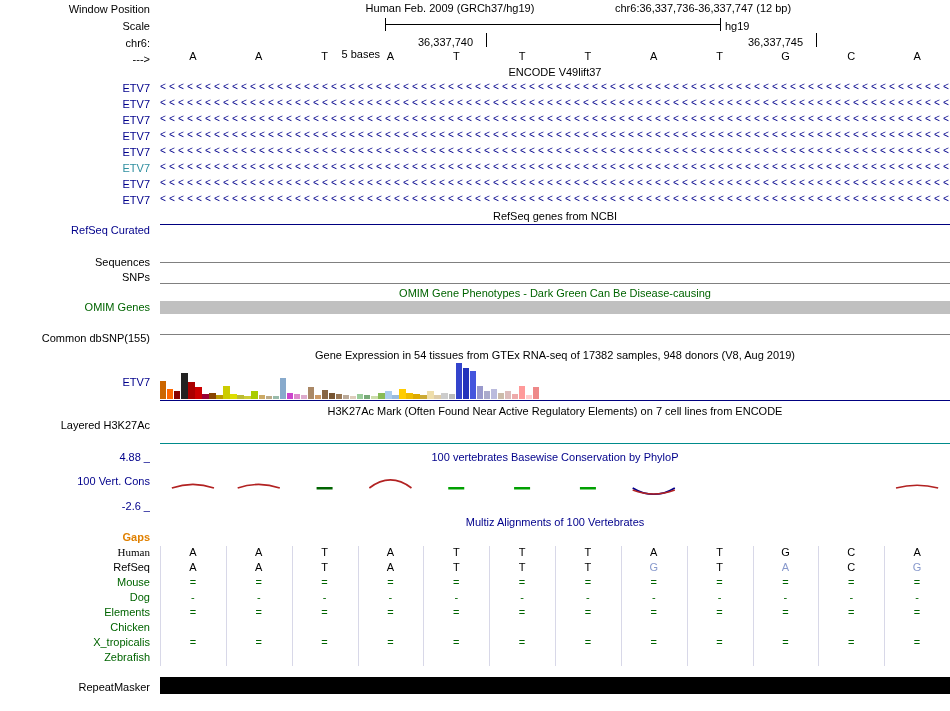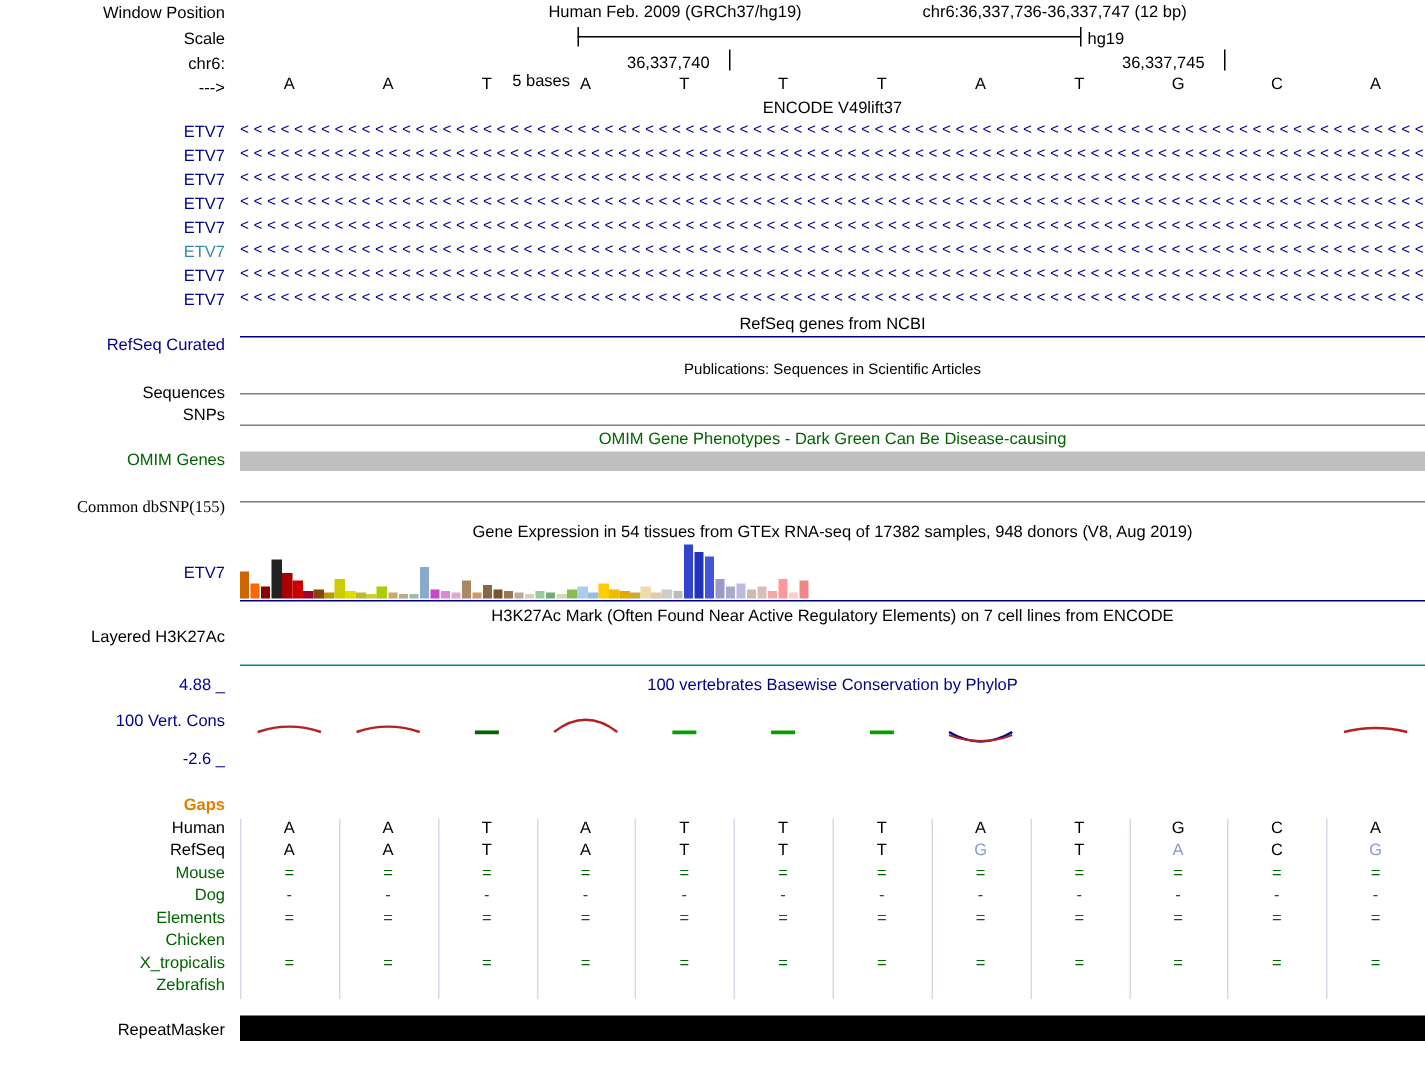--- a/index.html
+++ b/index.html
@@ -86,32 +86,31 @@
       <div class="lbl blue" style="left: 0px; top: 178px; width: 150px;">ETV7</div>
       <div class="chevrow" style="top: 178px; letter-spacing: 3px;">&lt;&lt;&lt;&lt;&lt;&lt;&lt;&lt;&lt;&lt;&lt;&lt;&lt;&lt;&lt;&lt;&lt;&lt;&lt;&lt;&lt;&lt;&lt;&lt;&lt;&lt;&lt;&lt;&lt;&lt;&lt;&lt;&lt;&lt;&lt;&lt;&lt;&lt;&lt;&lt;&lt;&lt;&lt;&lt;&lt;&lt;&lt;&lt;&lt;&lt;&lt;&lt;&lt;&lt;&lt;&lt;&lt;&lt;&lt;&lt;&lt;&lt;&lt;&lt;&lt;&lt;&lt;&lt;&lt;&lt;&lt;&lt;&lt;&lt;&lt;&lt;&lt;&lt;&lt;&lt;&lt;&lt;&lt;&lt;&lt;&lt;&lt;&lt;&lt;&lt;&lt;&lt;&lt;&lt;&lt;&lt;&lt;&lt;&lt;&lt;&lt;&lt;&lt;&lt;&lt;&lt;&lt;&lt;&lt;&lt;&lt;&lt;&lt;&lt;&lt;&lt;&lt;&lt;&lt;&lt;&lt;&lt;&lt;&lt;&lt;&lt;&lt;&lt;&lt;&lt;&lt;&lt;&lt;&lt;&lt;&lt;&lt;&lt;&lt;&lt;&lt;&lt;&lt;&lt;&lt;&lt;&lt;&lt;&lt;&lt;&lt;&lt;&lt;&lt;&lt;&lt;&lt;&lt;&lt;&lt;&lt;&lt;&lt;&lt;&lt;&lt;&lt;&lt;&lt;&lt;&lt;&lt;&lt;&lt;&lt;&lt;&lt;&lt;&lt;&lt;&lt;&lt;&lt;&lt;&lt;&lt;&lt;&lt;&lt;&lt;&lt;&lt;&lt;&lt;&lt;&lt;&lt;&lt;&lt;&lt;</div>
       <div class="lbl blue" style="left: 0px; top: 194px; width: 150px;">ETV7</div>
       <div class="chevrow" style="top: 194px; letter-spacing: 3px;">&lt;&lt;&lt;&lt;&lt;&lt;&lt;&lt;&lt;&lt;&lt;&lt;&lt;&lt;&lt;&lt;&lt;&lt;&lt;&lt;&lt;&lt;&lt;&lt;&lt;&lt;&lt;&lt;&lt;&lt;&lt;&lt;&lt;&lt;&lt;&lt;&lt;&lt;&lt;&lt;&lt;&lt;&lt;&lt;&lt;&lt;&lt;&lt;&lt;&lt;&lt;&lt;&lt;&lt;&lt;&lt;&lt;&lt;&lt;&lt;&lt;&lt;&lt;&lt;&lt;&lt;&lt;&lt;&lt;&lt;&lt;&lt;&lt;&lt;&lt;&lt;&lt;&lt;&lt;&lt;&lt;&lt;&lt;&lt;&lt;&lt;&lt;&lt;&lt;&lt;&lt;&lt;&lt;&lt;&lt;&lt;&lt;&lt;&lt;&lt;&lt;&lt;&lt;&lt;&lt;&lt;&lt;&lt;&lt;&lt;&lt;&lt;&lt;&lt;&lt;&lt;&lt;&lt;&lt;&lt;&lt;&lt;&lt;&lt;&lt;&lt;&lt;&lt;&lt;&lt;&lt;&lt;&lt;&lt;&lt;&lt;&lt;&lt;&lt;&lt;&lt;&lt;&lt;&lt;&lt;&lt;&lt;&lt;&lt;&lt;&lt;&lt;&lt;&lt;&lt;&lt;&lt;&lt;&lt;&lt;&lt;&lt;&lt;&lt;&lt;&lt;&lt;&lt;&lt;&lt;&lt;&lt;&lt;&lt;&lt;&lt;&lt;&lt;&lt;&lt;&lt;&lt;&lt;&lt;&lt;&lt;&lt;&lt;&lt;&lt;&lt;&lt;&lt;&lt;&lt;&lt;&lt;&lt;&lt;&lt;</div>
     </div>
 
   <div class="hrblue" style="left:160px;top:224px;width:790px;"></div>
   <div class="lbl blue" style="left:0;top:224px;width:150px;">RefSeq Curated</div>
   <div class="centertitle" style="top:210px;">RefSeq genes from NCBI</div>
 
-  <div class="centertitle" style="top:241px;font-size:10px;">Publications: Sequences in Scientific Articles</div>
   <div class="grayline" style="left:160px;top:262px;width:790px;"></div>
   <div class="lbl" style="left:0;top:256px;width:150px;">Sequences</div>
   <div class="lbl" style="left:0;top:271px;width:150px;">SNPs</div>
   <div class="grayline" style="left:160px;top:283px;width:790px;"></div>
 
   <div class="centertitle green" style="top:287px;font-weight:normal;">OMIM Gene Phenotypes - Dark Green Can Be Disease-causing</div>
   <div class="omimbar" style="left:160px;top:301px;width:790px;"></div>
   <div class="lbl green" style="left:0;top:301px;width:150px;">OMIM Genes</div>
 
   <div class="grayline" style="left:160px;top:334px;width:790px;"></div>
-  <div class="lbl" style="left:0;top:332px;width:150px;font-family:Liberation Serif, serif;">Common dbSNP(155)</div>
+  <div class="lbl" style="left:0;top:332px;width:150px;">Common dbSNP(155)</div>
 
   <div class="centertitle" style="top:349px;">Gene Expression in 54 tissues from GTEx RNA-seq of 17382 samples, 948 donors (V8, Aug 2019)</div>
   <div id="gtex-chart" style="position:absolute;left:160px;top:363px;width:380px;height:36px;border-bottom:0;">
       <div class="bar" style="left: 0px; width: 6.43704px; height: 18px; background: rgb(204, 102, 0);"></div>
       <div class="bar" style="left: 7.03704px; width: 6.43704px; height: 10.2857px; background: rgb(255, 102, 0);"></div>
       <div class="bar" style="left: 14.0741px; width: 6.43704px; height: 7.71429px; background: rgb(139, 0, 0);"></div>
       <div class="bar" style="left: 21.1111px; width: 6.43704px; height: 25.7143px; background: rgb(34, 34, 34);"></div>
       <div class="bar" style="left: 28.1481px; width: 6.43704px; height: 16.7143px; background: rgb(170, 0, 0);"></div>
       <div class="bar" style="left: 35.1852px; width: 6.43704px; height: 11.5714px; background: rgb(204, 0, 0);"></div>
       <div class="bar" style="left: 42.2222px; width: 6.43704px; height: 5.14286px; background: rgb(153, 0, 51);"></div>
@@ -180,23 +179,24 @@
         <rect x="156.58333333333331" y="27" width="16" height="2.5" fill="#006400"></rect>
         <path d="M209.35000000000002,28 Q230.41666666666669,11.8 251.48333333333335,28" stroke="#b22222" fill="none" stroke-width="1.6"></path>
         <rect x="288.25" y="27" width="16" height="2.5" fill="#00a000"></rect>
         <rect x="354.08333333333326" y="27" width="16" height="2.5" fill="#00a000"></rect>
         <rect x="419.91666666666663" y="27" width="16" height="2.5" fill="#00a000"></rect>
         <path d="M472.6833333333332,28 Q493.7499999999999,40.6 514.8166666666666,28" stroke="#00008b" fill="none" stroke-width="1.6"></path>
         <path d="M472.6833333333332,30 Q493.7499999999999,38 514.8166666666666,30" stroke="#b22222" fill="none" stroke-width="1.4"></path>
         <path d="M736.0166666666665,28 Q757.0833333333333,22.6 778.15,28" stroke="#b22222" fill="none" stroke-width="1.6"></path>
       </svg></div>
 
+  <div class="centertitle blue" style="top:516px;">Multiz Alignments of 100 Vertebrates</div>
   <div class="lbl orange" style="left:0;top:531px;width:150px;font-weight:bold;">Gaps</div>
   <div id="multiz-rows">
-      <div class="lbl" style="left: 0px; width: 150px; top: 546px; color: rgb(0, 0, 0);">Human</div>
+      <div class="lbl" style="left: 0px; width: 150px; top: 546px; color: rgb(0, 0, 0); font-family: Liberation Serif, serif;">Human</div>
       <div class="seqchar" style="left: 182.917px; top: 546px; color: rgb(0, 0, 0);">A</div>
       <div class="seqchar" style="left: 248.75px; top: 546px; color: rgb(0, 0, 0);">A</div>
       <div class="seqchar" style="left: 314.583px; top: 546px; color: rgb(0, 0, 0);">T</div>
       <div class="seqchar" style="left: 380.417px; top: 546px; color: rgb(0, 0, 0);">A</div>
       <div class="seqchar" style="left: 446.25px; top: 546px; color: rgb(0, 0, 0);">T</div>
       <div class="seqchar" style="left: 512.083px; top: 546px; color: rgb(0, 0, 0);">T</div>
       <div class="seqchar" style="left: 577.917px; top: 546px; color: rgb(0, 0, 0);">T</div>
       <div class="seqchar" style="left: 643.75px; top: 546px; color: rgb(0, 0, 0);">A</div>
       <div class="seqchar" style="left: 709.583px; top: 546px; color: rgb(0, 0, 0);">T</div>
       <div class="seqchar" style="left: 775.417px; top: 546px; color: rgb(0, 0, 0);">G</div>

